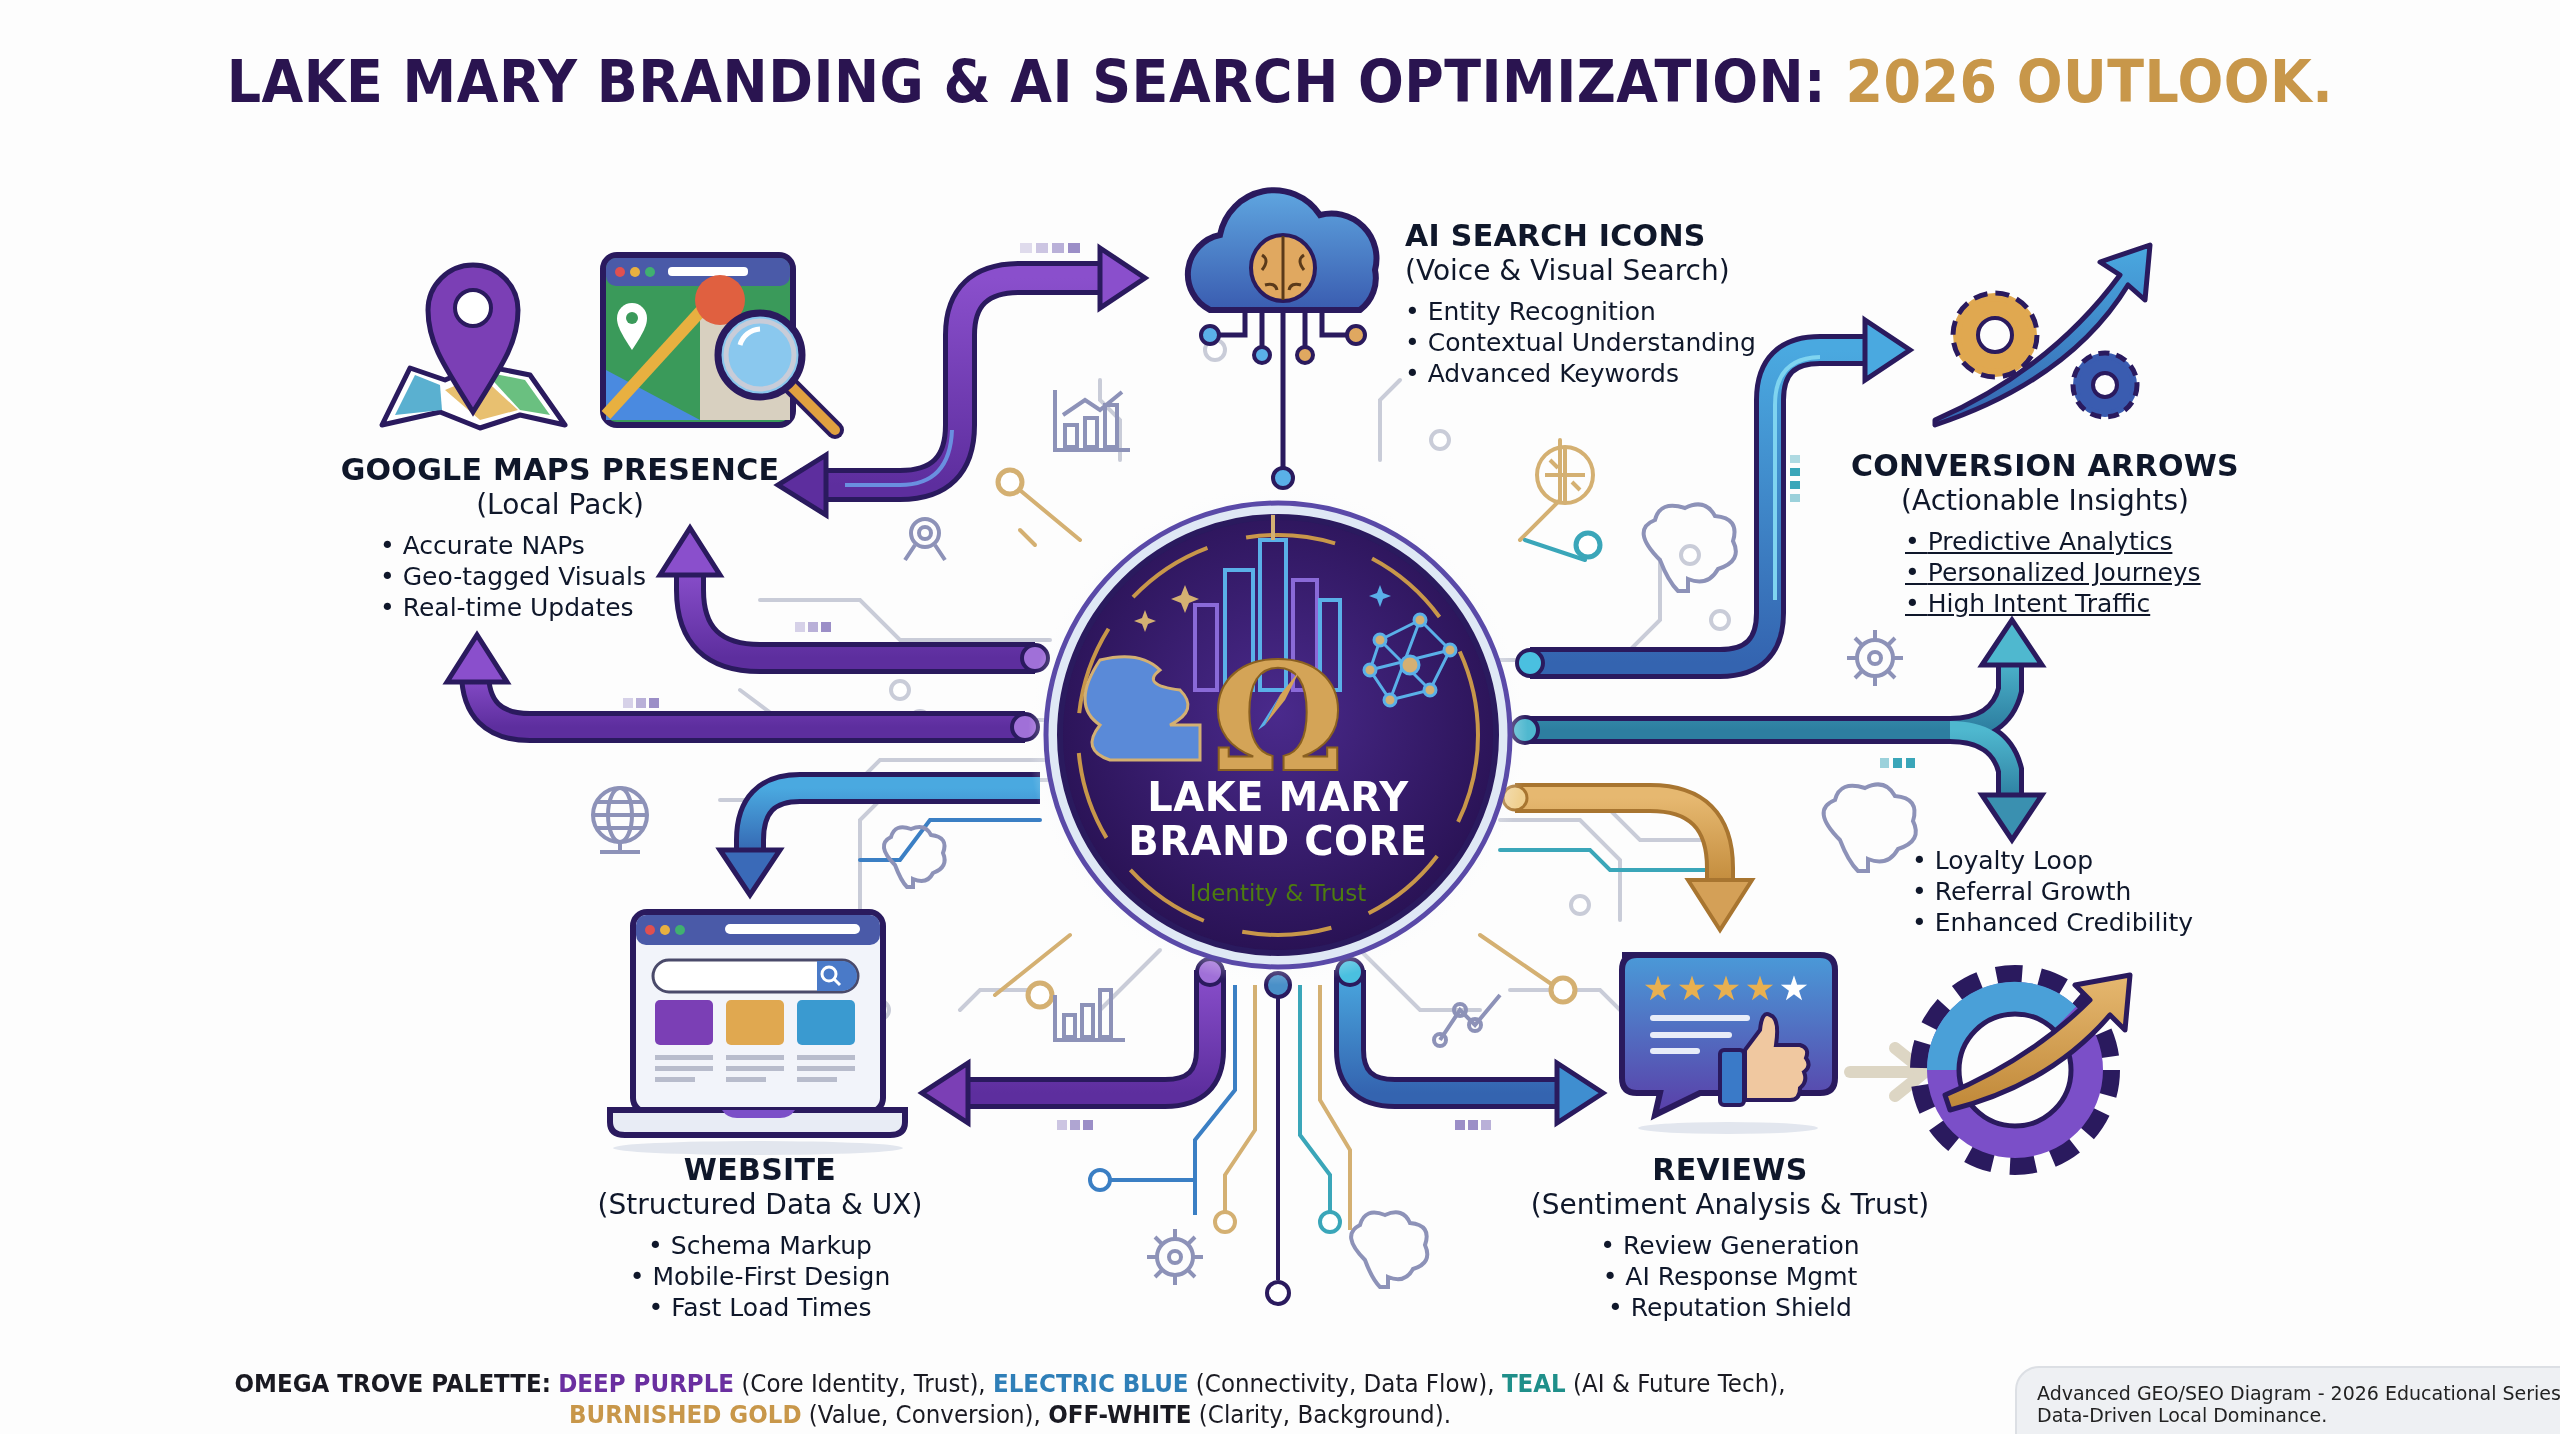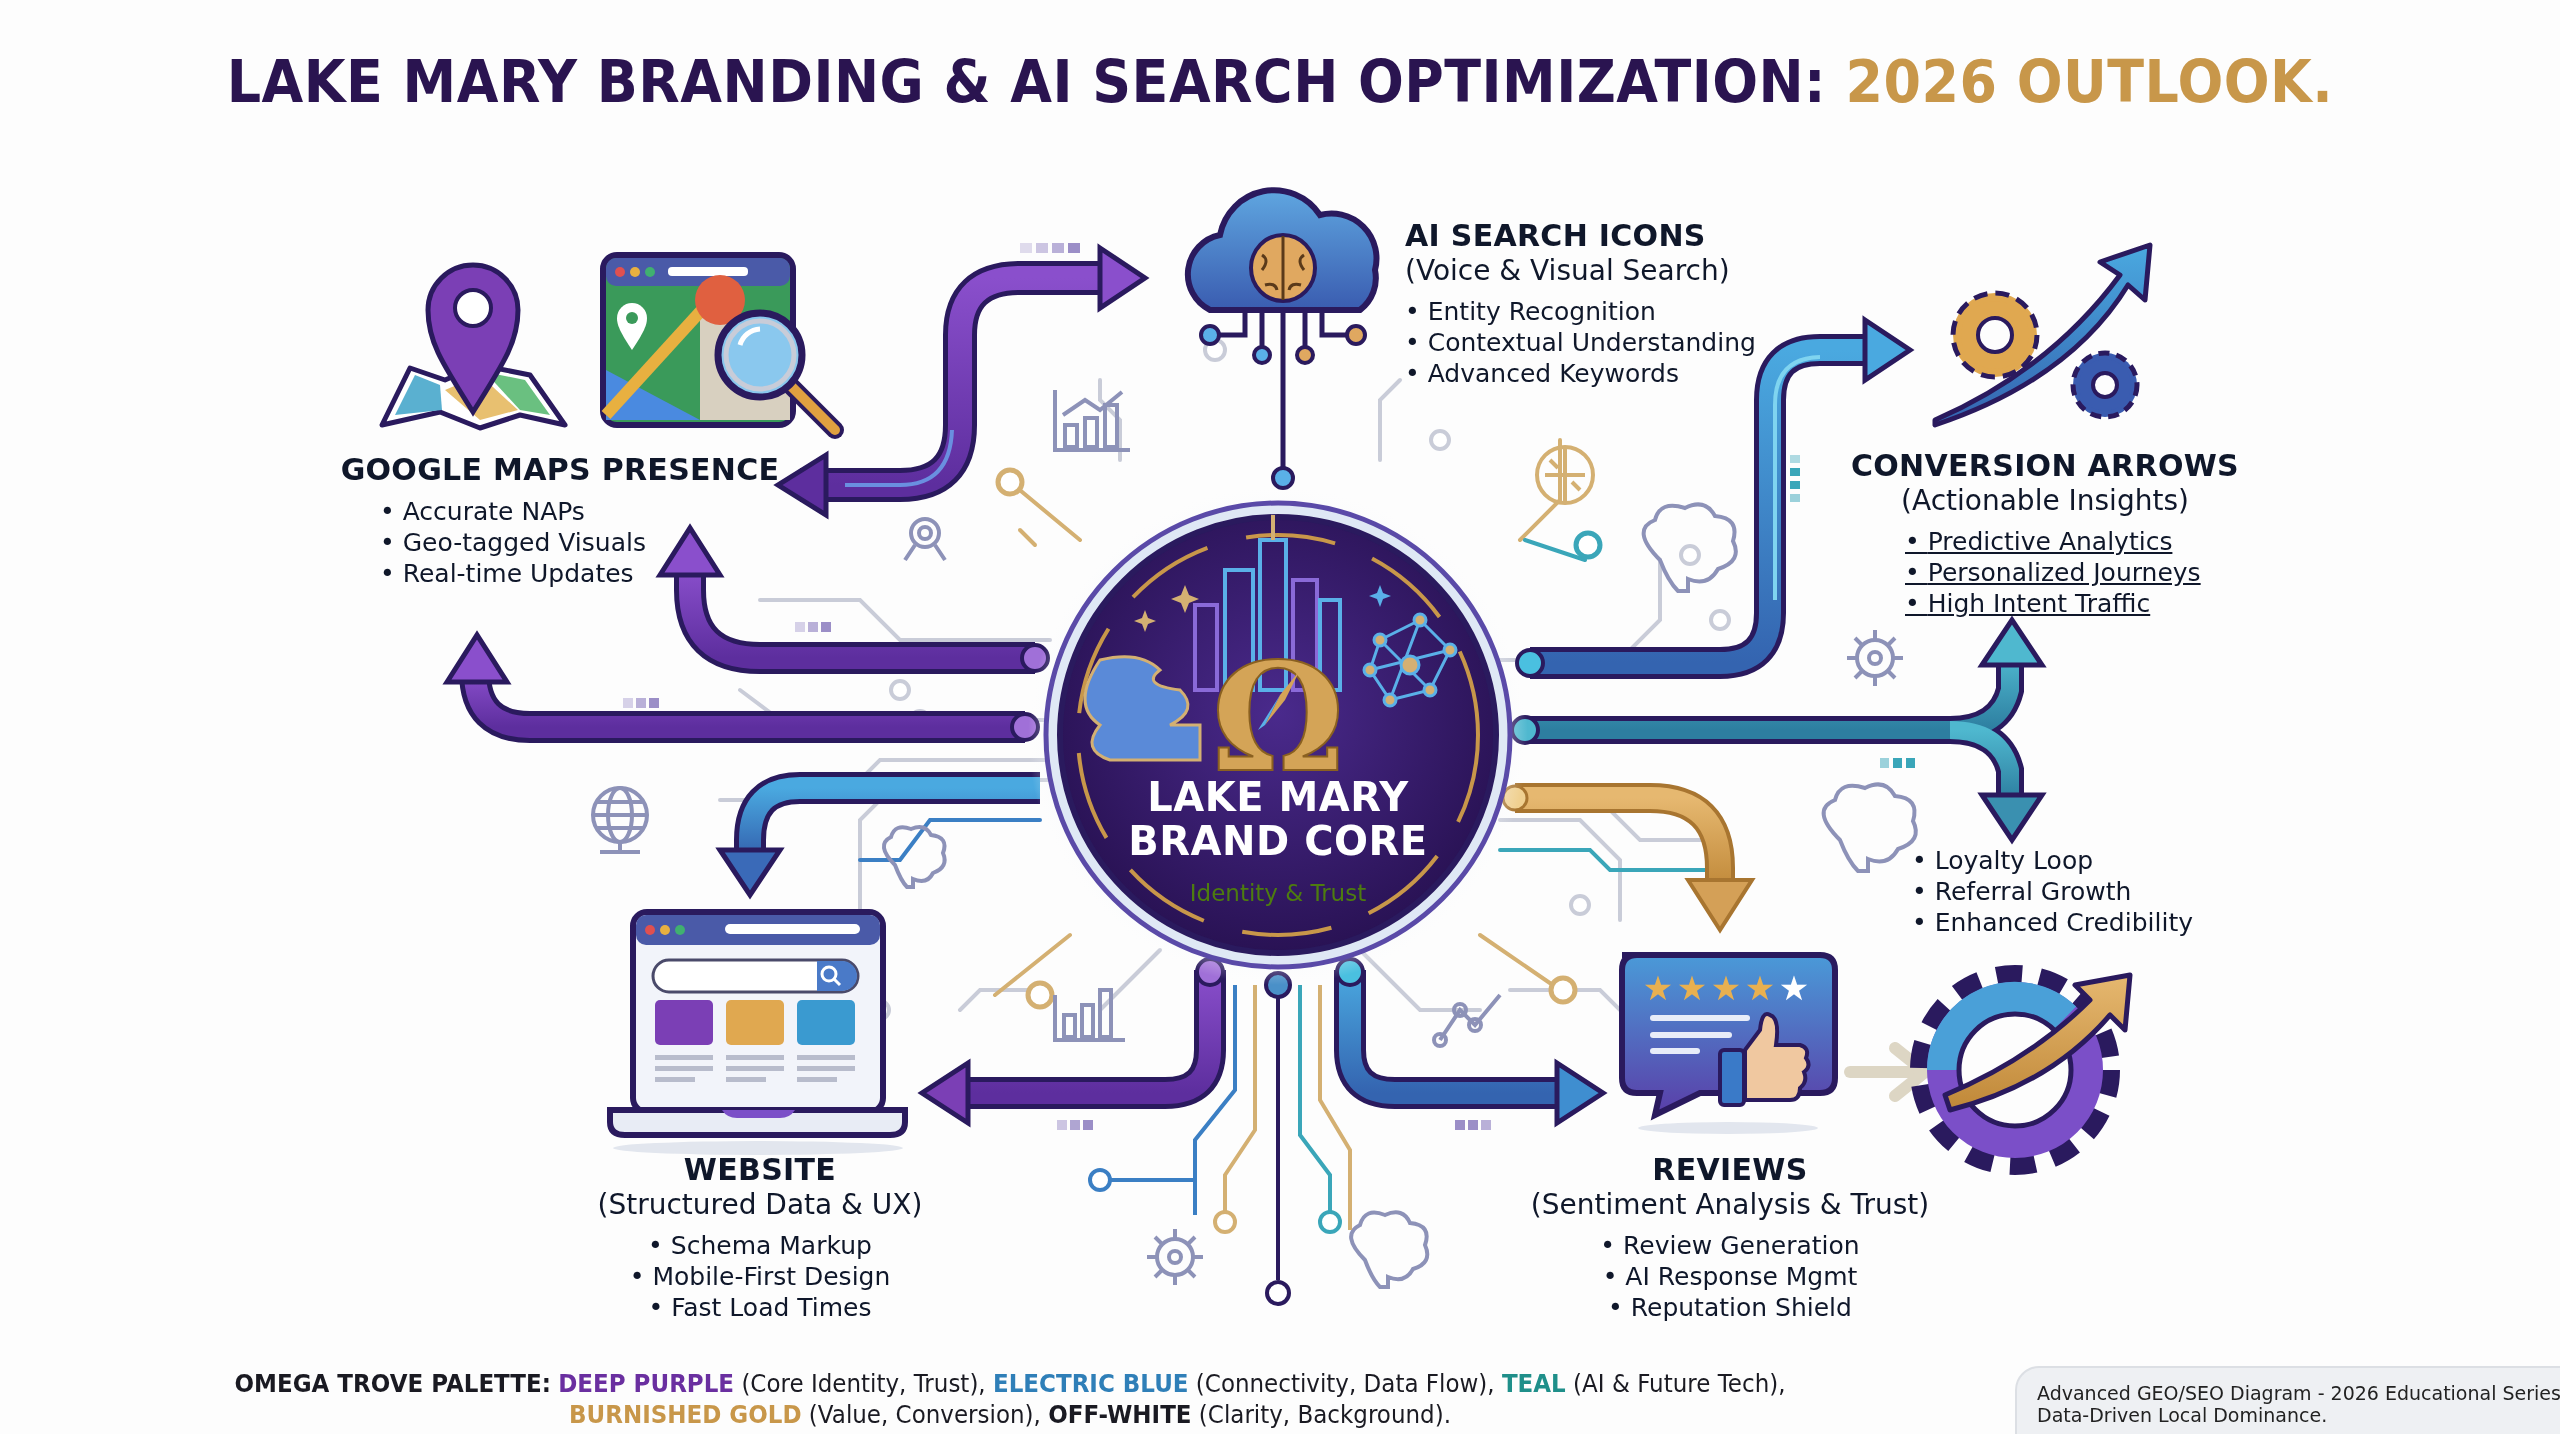--- a/index.html
+++ b/index.html
@@ -445,20 +445,21 @@
 </svg>
 
 <div id="core-text">
   <div class="t">LAKE MARY</div>
   <div class="t">BRAND CORE</div>
   <div class="sub">Identity &amp; Trust</div>
 </div>
 
 <div class="block" style="left:335px;top:452px;width:450px;">
   <div class="h">GOOGLE MAPS PRESENCE</div>
+  <div class="s">(Local Pack)</div>
   <ul style="text-align:left;padding-left:45px;">
     <li>Accurate NAPs</li>
     <li>Geo-tagged Visuals</li>
     <li>Real-time Updates</li>
   </ul>
 </div>
 
 <div class="block" style="left:1405px;top:218px;width:420px;text-align:left;">
   <div class="h">AI SEARCH ICONS</div>
   <div class="s">(Voice &amp; Visual Search)</div>

